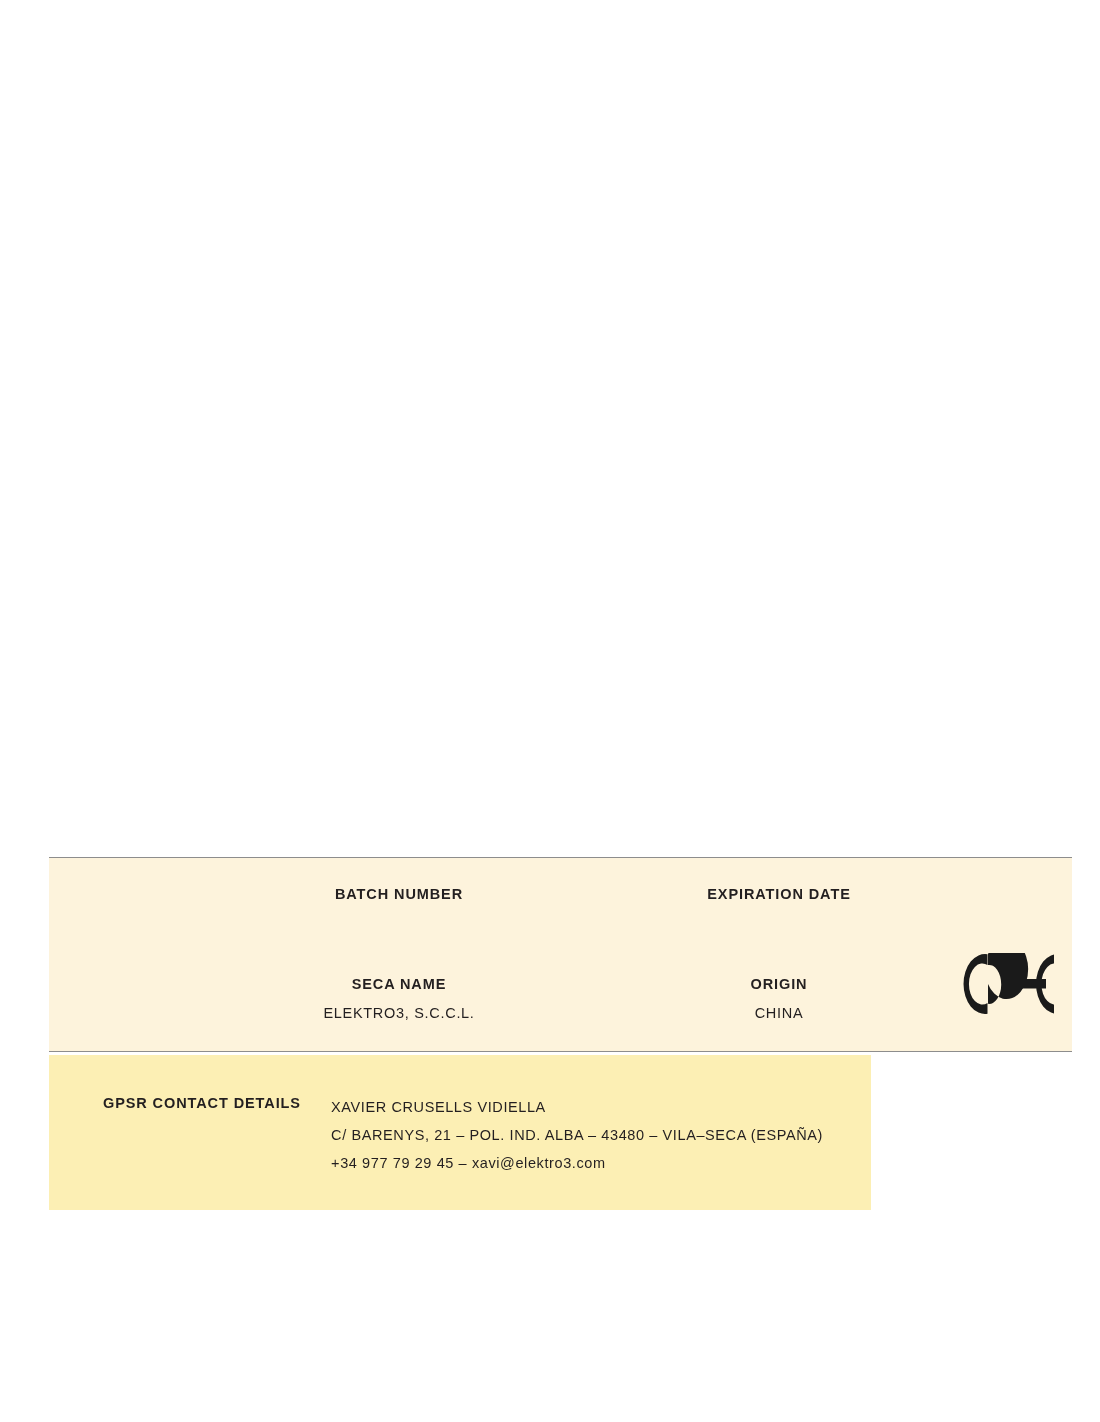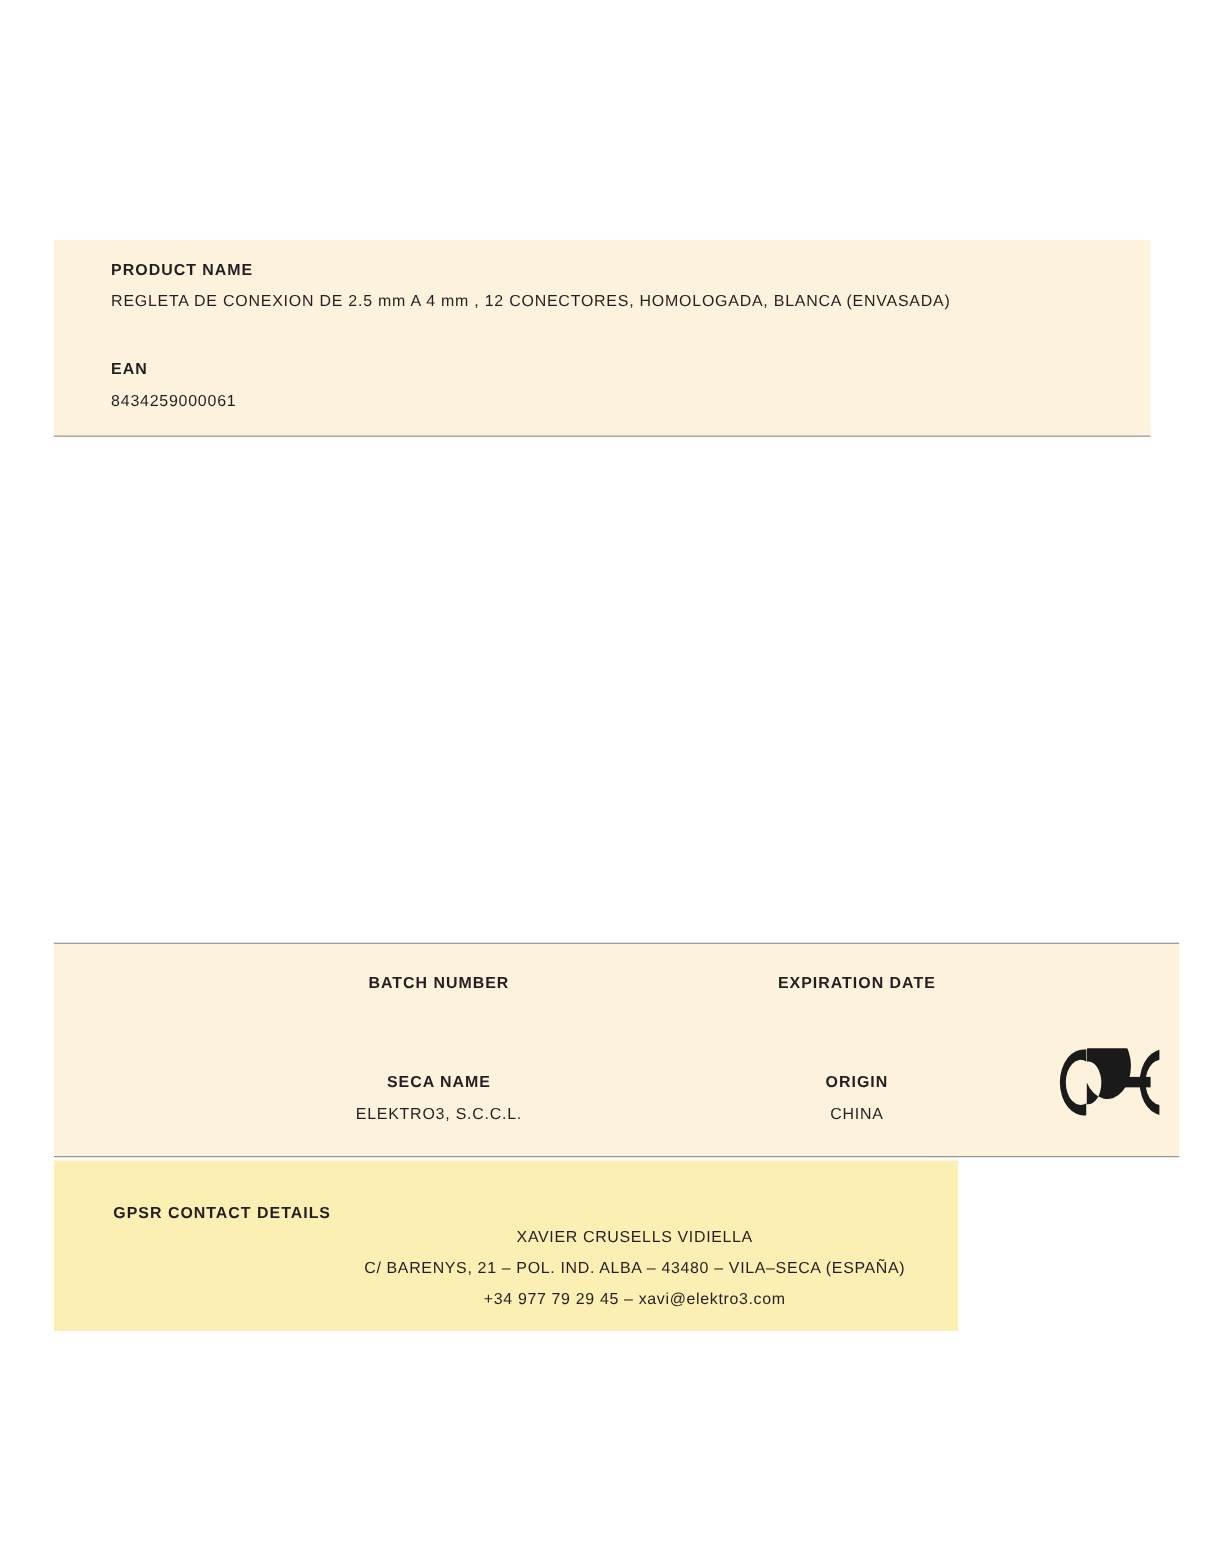--- a/index.html
+++ b/index.html
@@ -116,42 +116,36 @@
     position: absolute;
     left: 54px;
     top: 40px;
     font-size: 14.5px;
     font-weight: bold;
     letter-spacing: 0.9px;
   }
   .gpsr-lines {
     position: absolute;
     right: 48px;
-    top: 56px;
-    text-align: center;
+    top: 38px;
+    text-align: left;
     margin-left: 16px;
   }
   .gpsr-lines div {
     font-size: 14.5px;
     letter-spacing: 0.6px;
     line-height: 28px;
     color: #231f20;
   }
 </style>
 </head>
 <body>
 
 <div class="page">
 
-  <div class="top-block">
-    <div class="label product-name-label">PRODUCT NAME</div>
-    <div class="value product-name-value">REGLETA DE CONEXION DE 2.5 mm A 4 mm , 12 CONECTORES, HOMOLOGADA, BLANCA (ENVASADA)</div>
-    <div class="label ean-label">EAN</div>
-    <div class="value ean-value">8434259000061</div>
-  </div>
 
   <div class="mid-block">
 
     <div class="mid-cell mid-col1 row1 label">BATCH NUMBER</div>
     <div class="mid-cell mid-col1 row1 value" style="top:57px;"></div>
 
     <div class="mid-cell mid-col2 row1 label">EXPIRATION DATE</div>
     <div class="mid-cell mid-col2 row1 value" style="top:57px;"></div>
 
     <div class="mid-cell mid-col1 row2 label">SECA NAME</div>

